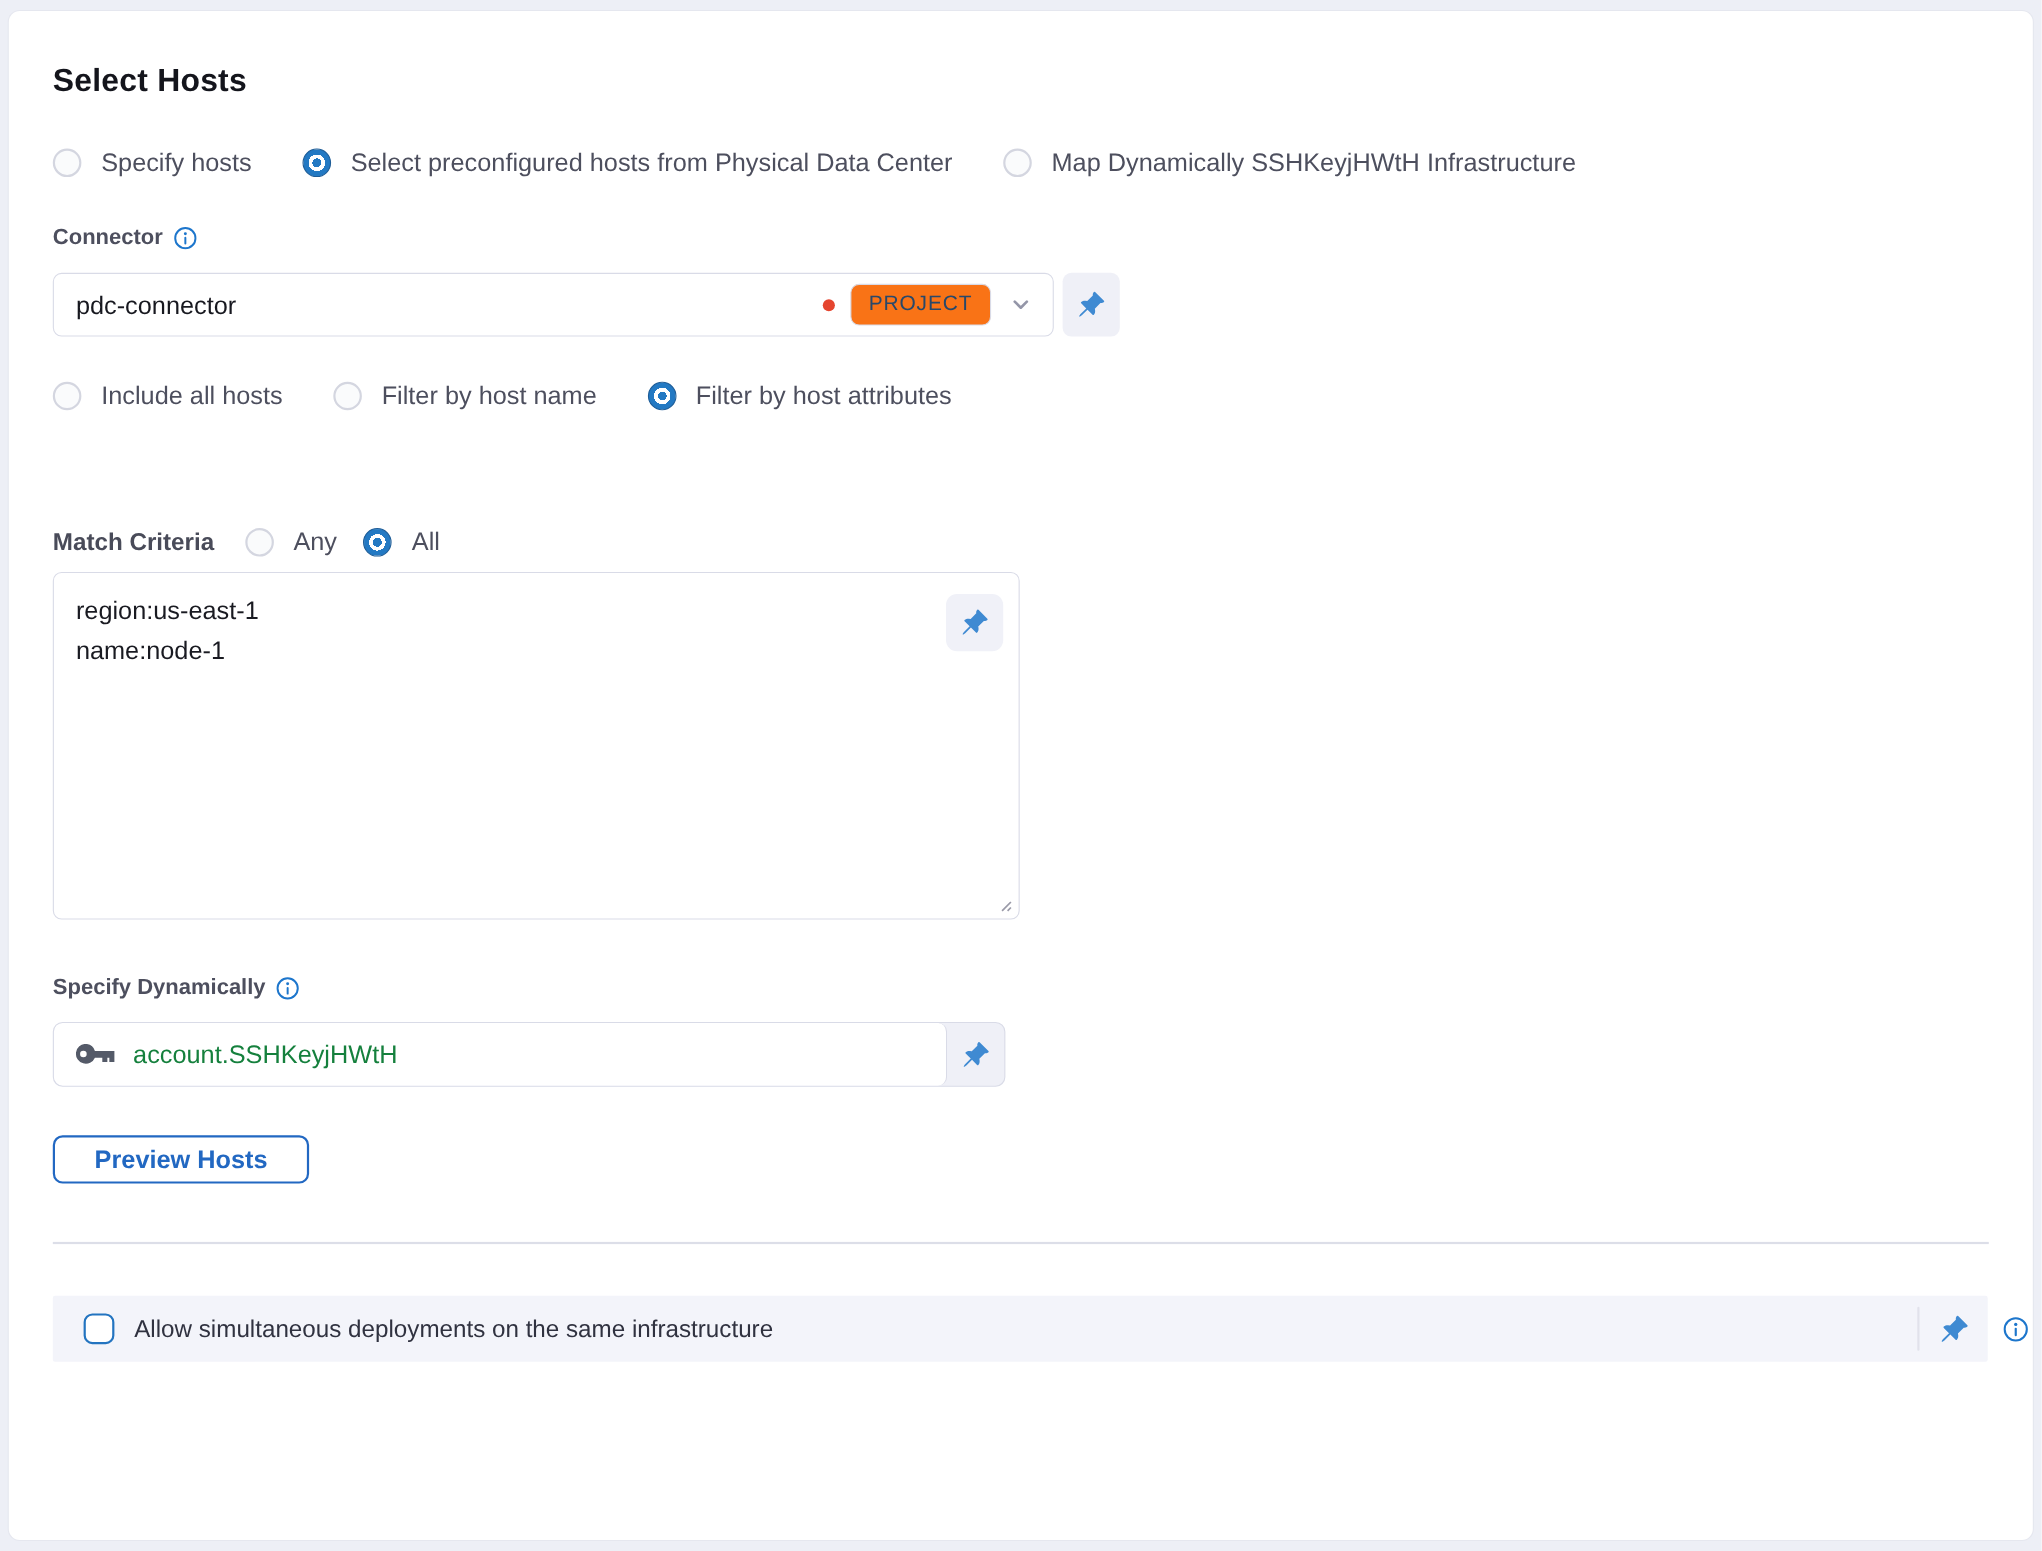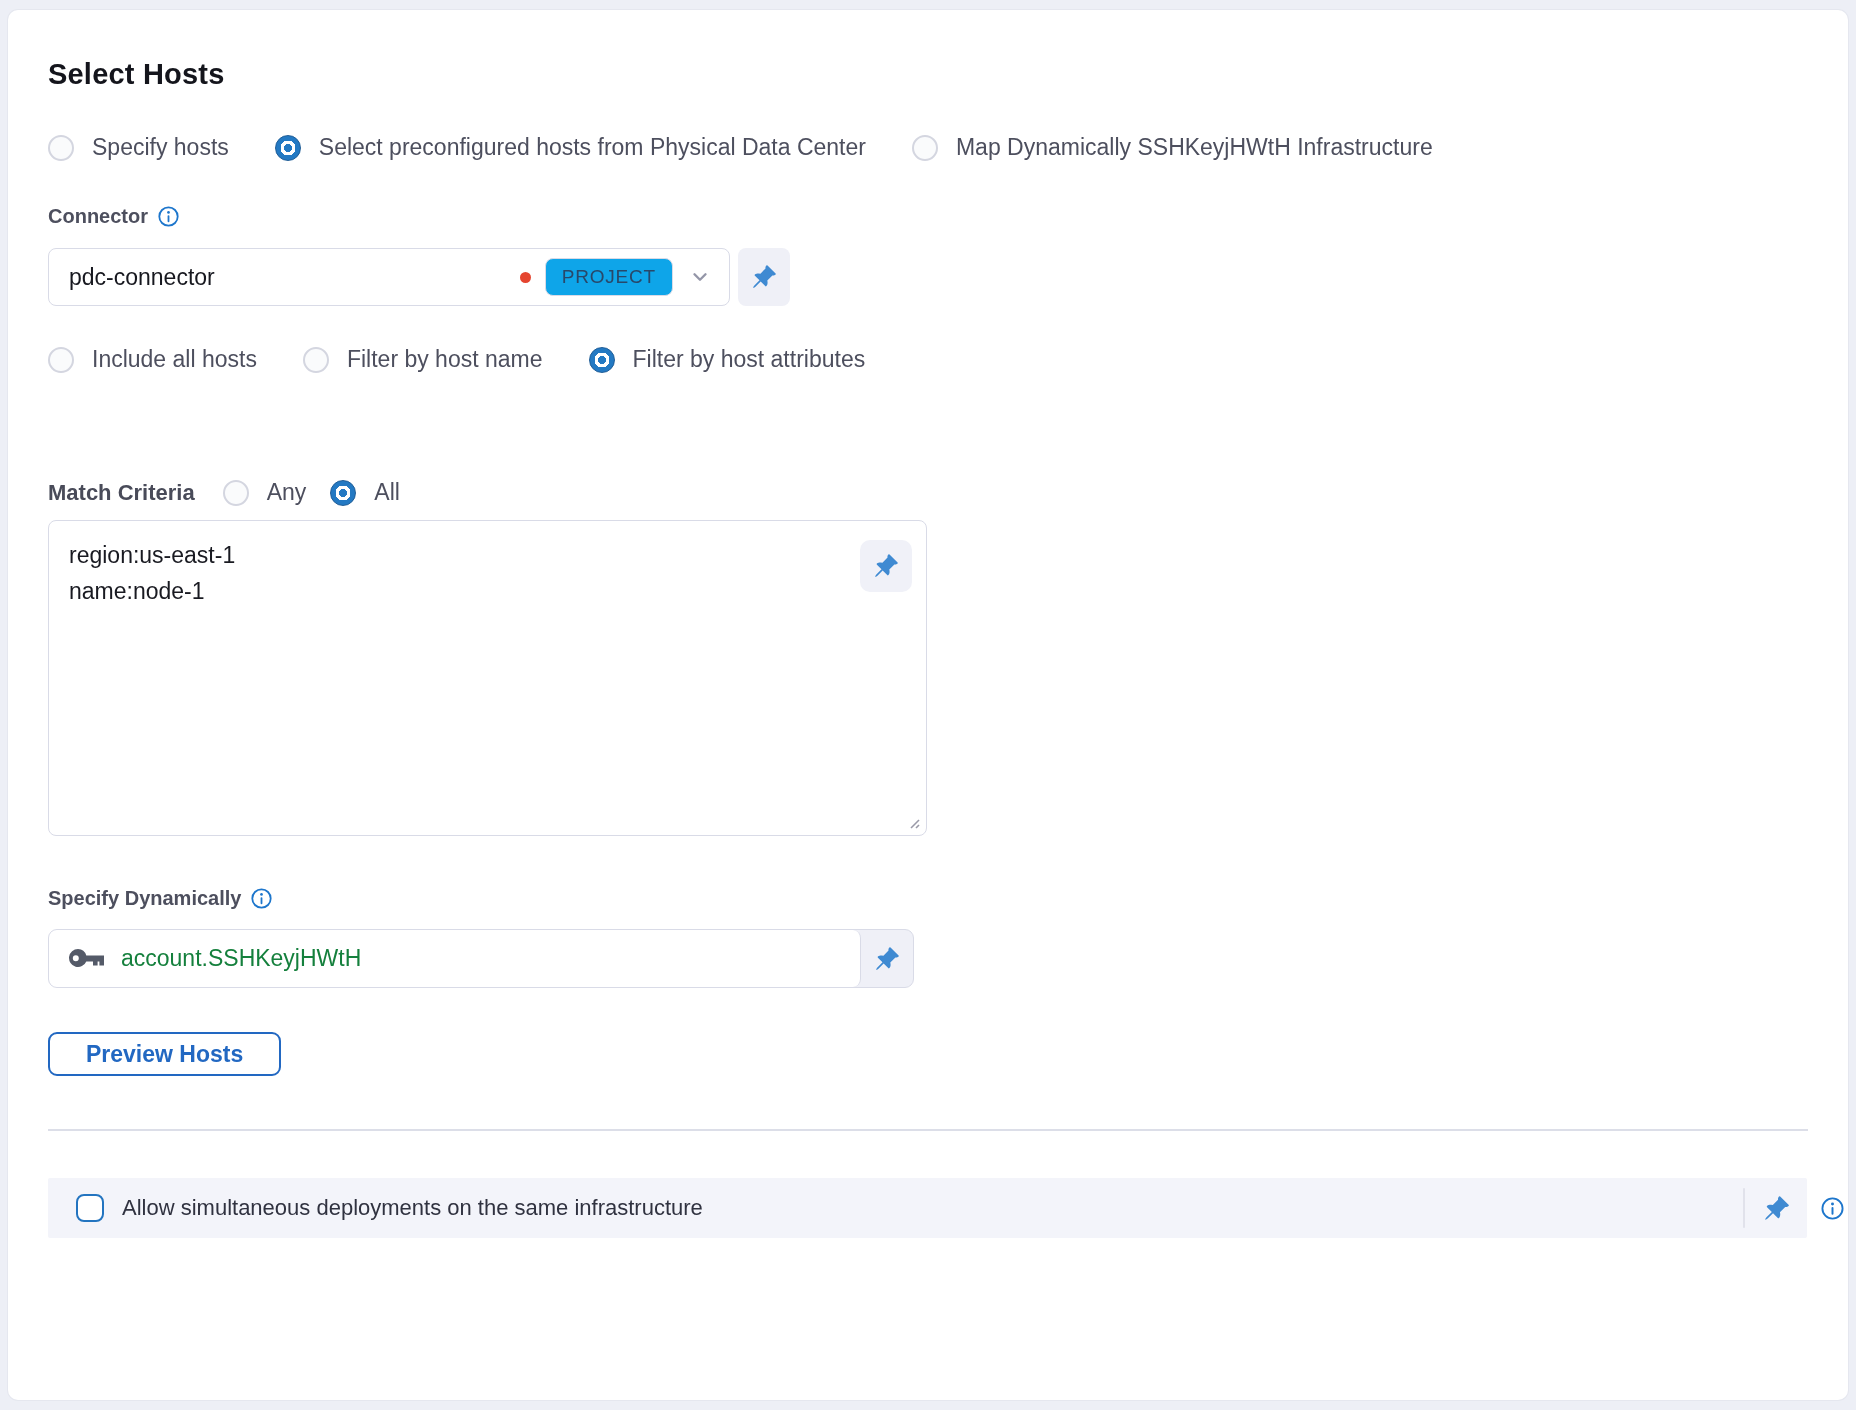--- a/index.html
+++ b/index.html
@@ -36,28 +36,28 @@
     background:radial-gradient(circle at center,#2379c3 0 4px,#ffffff 4px 7.5px,#2379c3 7.5px);
   }
   
   .field-label{display:flex;align-items:center;gap:10px;font-size:20px;font-weight:700;color:#4d4f5e;line-height:24px;}
   .lbl-connector{margin-top:43px;}
   .lbl-attributes{margin-top:74px;}
   .lbl-credentials{margin-top:50px;}
   
   .input-group{display:flex;align-items:center;gap:8px;margin-top:20px;}
   .text-input{
-    box-sizing:border-box;width:682px;height:58px;
+    box-sizing:border-box;width:910px;height:58px;
     border:1.5px solid #d9dbe7;border-radius:8px;background:#fff;
     display:flex;align-items:center;padding:0 18px 0 20px;
   }
   .input-value{flex:1;font-size:23px;color:#17181f;}
   .req-dot{width:11px;height:11px;border-radius:50%;background:#e5452f;margin-right:14px;flex:none;}
   .scope-chip{
-    padding:7px 16px;border:1.5px solid #d9dbe7;border-radius:8px;background:#0ea5e9;
+    padding:7px 16px;border:1.5px solid #d9dbe7;border-radius:8px;background:#f97316;
     font-size:19px;color:#28486a;letter-spacing:.8px;flex:none;
   }
   .chev{margin-left:16px;display:flex;flex:none;}
   .pin-btn{
     width:52px;height:58px;border-radius:8px;background:#eff0f7;
     display:flex;align-items:center;justify-content:center;flex:none;cursor:pointer;
   }
   
   .match-row{display:flex;align-items:center;column-gap:24px;margin-top:106px;}
   .match-label{font-size:22px;font-weight:700;color:#494b59;margin-right:4px;}

